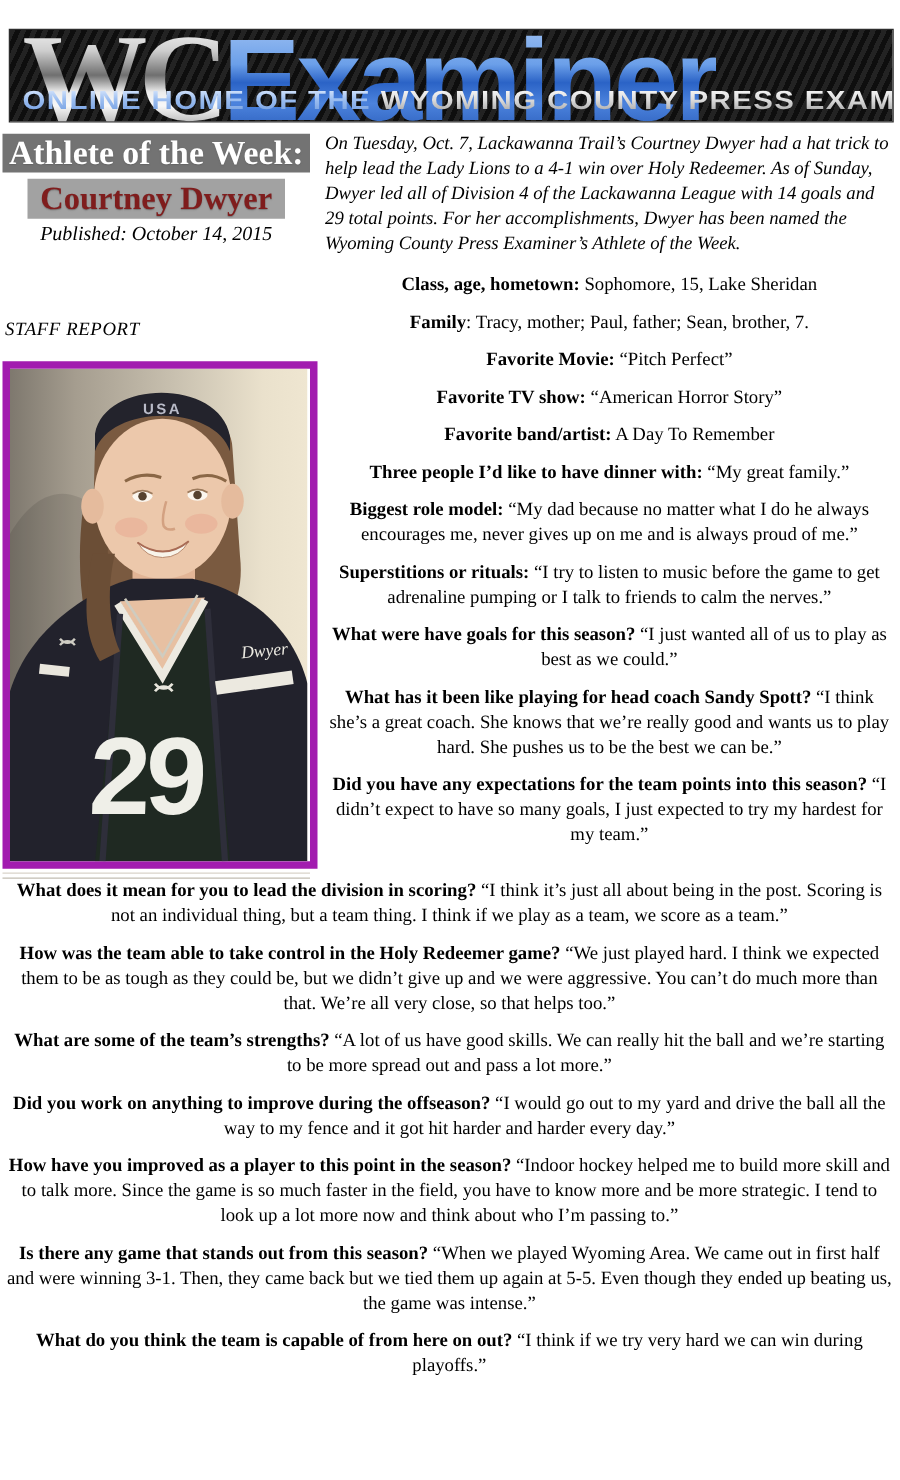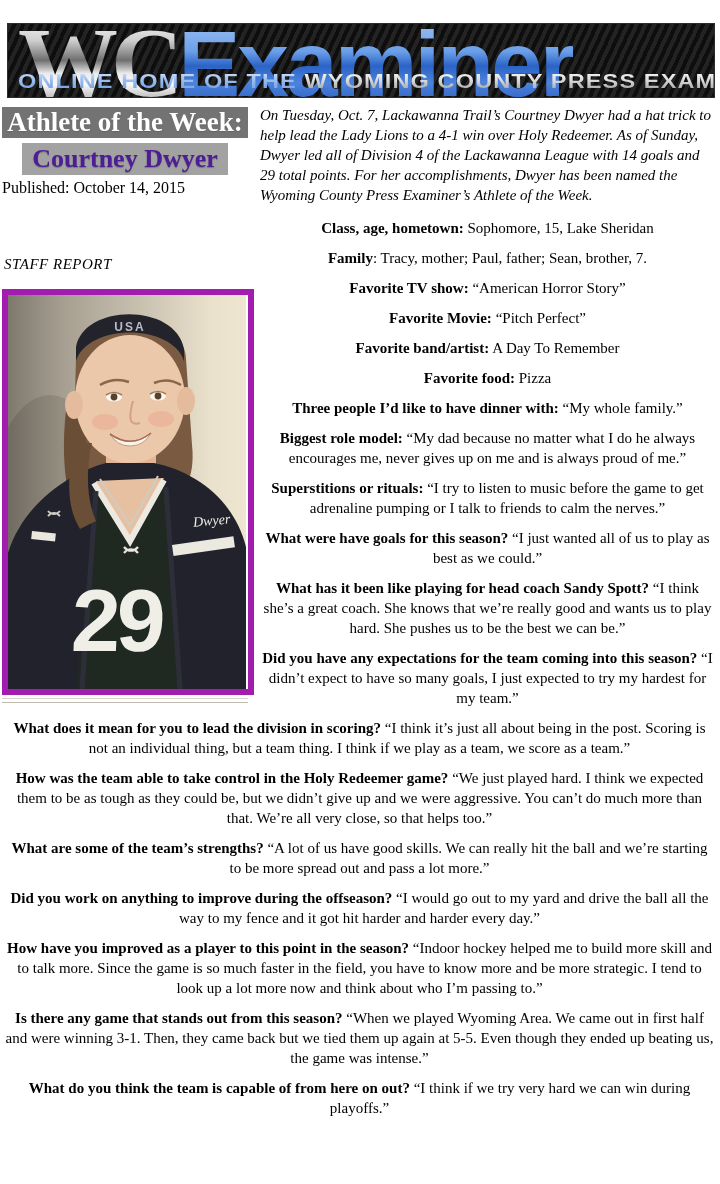--- a/index.html
+++ b/index.html
@@ -43,23 +43,23 @@
 
   
   .content { padding: 2px 5px 10px 2px; font-size: 15px; line-height: 20px; }
 
   .left-col { float: left; width: 258px; padding-right: 12px; box-sizing: border-box; }
   .kicker {
     margin: 6px 0 0; background: #737373; color: #fff;
     font-size: 27px; line-height: 31px; font-weight: bold; text-align: center;
     text-shadow: 0 1px 1px rgba(90,90,90,.6);
   }
-  .title { margin: 5px 0 2px; text-align: center; font-size: 26px; line-height: 32px; font-weight: bold; color: #4c1d95; }
+  .title { margin: 5px 0 2px; text-align: center; font-size: 26px; line-height: 32px; font-weight: bold; color: #7f1d1d; }
   .title-box { background: #a2a2a2; padding: 0 10px; display: inline-block; text-shadow: 0 1px 1px rgba(90,90,90,.6); }
-  .published { text-align: left; font-size: 16px; line-height: 21px; margin-top: 2px; }
+  .published { text-align: center; font-style: italic; font-size: 16px; line-height: 21px; margin-top: 2px; }
   .byline { font-style: italic; font-size: 15px; line-height: 21px; margin: 56px 0 14px 2px; letter-spacing: .5px; }
 
   .photo { margin: 0; width: 240px; border: 6px solid #a21caf; background: #fff; }
   .photo svg { display: block; }
   .photo-rule { width: 246px; height: 3px; margin-top: 3px;
                 border-top: 1px solid #d9d4ca; border-bottom: 1px solid #c2bdb2; }
 
   .lead { font-style: italic; margin: 4px 0 13px; }
   .qa { margin: 0 0 10px; text-align: center; }
   .qa b { font-weight: bold; }
@@ -167,40 +167,39 @@
     </div>
 
     <p class="lead">On Tuesday, Oct. 7, Lackawanna Trail’s Courtney Dwyer had a hat trick to help lead the Lady Lions to a 4-1 win over Holy Redeemer. As of Sunday, Dwyer led all of Division 4 of the Lackawanna League with 14 goals and 29 total points. For her accomplishments, Dwyer has been named the Wyoming County Press Examiner’s Athlete of the Week.</p>
 
     <div class="qa-right">
 
         <p class="qa"><b>Class, age, hometown:</b><span> Sophomore, 15, Lake Sheridan</span></p>
 
         <p class="qa"><b>Family</b><span>: Tracy, mother; Paul, father; Sean, brother, 7.</span></p>
 
+        <p class="qa"><b>Favorite Movie:</b><span> “Pitch Perfect”</span></p>
+
         <p class="qa"><b>Favorite TV show:</b><span> “American Horror Story”</span></p>
 
-        <p class="qa"><b>Favorite Movie:</b><span> “Pitch Perfect”</span></p>
-
         <p class="qa"><b>Favorite band/artist:</b><span> A Day To Remember</span></p>
 
-        <p class="qa"><b>Favorite food:</b><span> Pizza</span></p>
-
-
-        <p class="qa"><b>Three people I’d like to have dinner with:</b><span> “My whole family.”</span></p>
+
+
+        <p class="qa"><b>Three people I’d like to have dinner with:</b><span> “My great family.”</span></p>
 
         <p class="qa"><b>Biggest role model:</b><span> “My dad because no matter what I do he always encourages me, never gives up on me and is always proud of me.”</span></p>
 
         <p class="qa"><b>Superstitions or rituals:</b><span> “I try to listen to music before the game to get adrenaline pumping or I talk to friends to calm the nerves.”</span></p>
 
         <p class="qa"><b>What were have goals for this season?</b><span> “I just wanted all of us to play as best as we could.”</span></p>
 
         <p class="qa"><b>What has it been like playing for head coach Sandy Spott?</b><span> “I think she’s a great coach. She knows that we’re really good and wants us to play hard. She pushes us to be the best we can be.”</span></p>
 
-        <p class="qa"><b>Did you have any expectations for the team coming into this season?</b><span> “I didn’t expect to have so many goals, I just expected to try my hardest for my team.”</span></p>
+        <p class="qa"><b>Did you have any expectations for the team points into this season?</b><span> “I didn’t expect to have so many goals, I just expected to try my hardest for my team.”</span></p>
       </div>
 
     <div class="qa-full">
 
         <p class="qa"><b>What does it mean for you to lead the division in scoring?</b><span> “I think it’s just all about being in the post. Scoring is not an individual thing, but a team thing. I think if we play as a team, we score as a team.”</span></p>
 
         <p class="qa"><b>How was the team able to take control in the Holy Redeemer game?</b><span> “We just played hard. I think we expected them to be as tough as they could be, but we didn’t give up and we were aggressive. You can’t do much more than that. We’re all very close, so that helps too.”</span></p>
 
         <p class="qa"><b>What are some of the team’s strengths?</b><span> “A lot of us have good skills. We can really hit the ball and we’re starting to be more spread out and pass a lot more.”</span></p>
 

